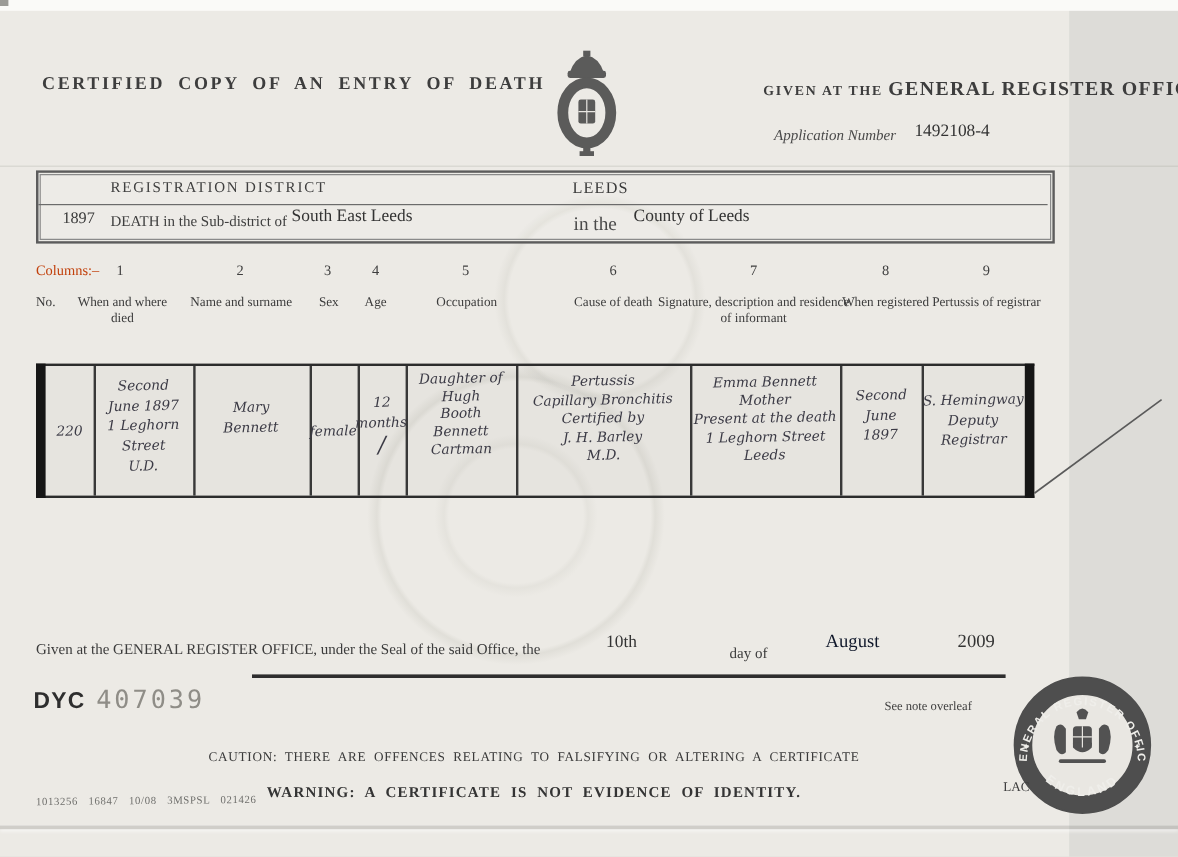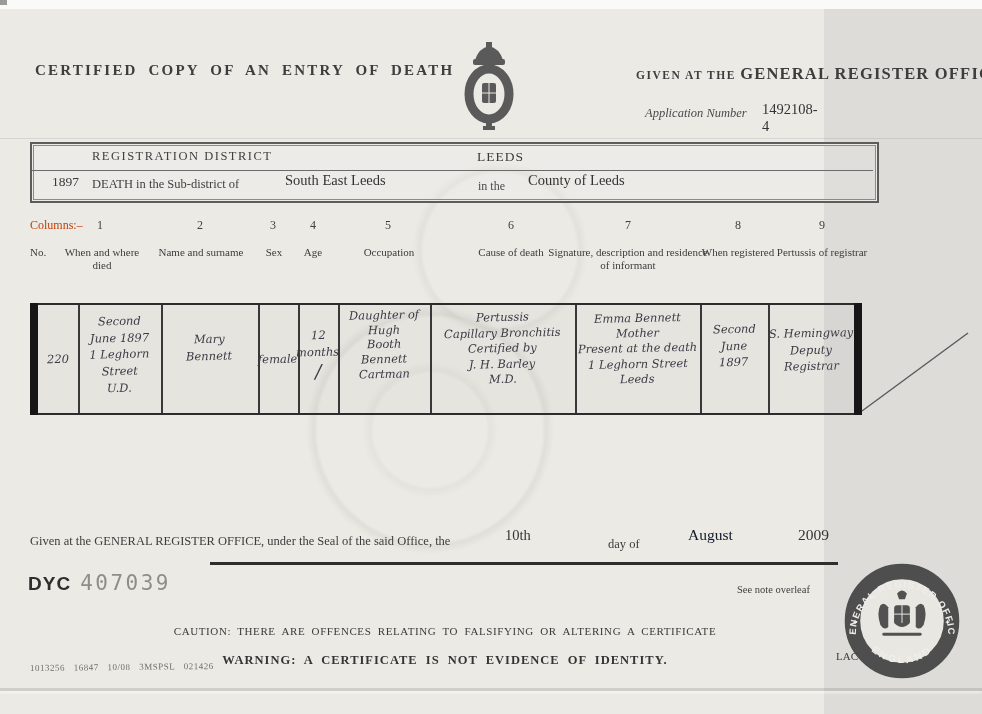--- a/index.html
+++ b/index.html
@@ -1,18 +1,18 @@
 <!DOCTYPE html>
 <html><head>
 <meta charset="utf-8">
 <style>
   html,body{margin:0;padding:0;}
   body{width:982px;height:714px;overflow:hidden;background:#dddcd8;}
   .page{
-    position:relative;width:824px;height:714px;
+    position:relative;width:891px;height:714px;
     background:#eceae5;
     font-family:"Liberation Serif",serif;
     color:#3a3a3a;
   }
   .abs{position:absolute;}
 
   
   .title-left{left:35px;top:62px;font-size:15px;font-weight:bold;letter-spacing:2.2px;word-spacing:5px;color:#3d3d3d;}
   .given-at{left:636px;top:64px;white-space:nowrap;color:#3d3d3d;}
   .given-at .small{font-size:11.5px;font-weight:bold;letter-spacing:1.5px;}
@@ -20,22 +20,22 @@
   .app-label{left:645px;top:106px;font-size:12.5px;font-style:italic;color:#4a4a4a;}
   .app-value{left:762px;top:101px;font-size:14.5px;color:#333;}
 
   
   .district-box{left:30px;top:142px;width:845px;height:57px;border:2px solid #5c5c5c;box-shadow:inset 0 0 0 1px #ecebe6, inset 0 0 0 2px #8a8a8a;background:rgba(255,255,255,0.08);}
   .district-divider{left:32px;top:170px;width:841px;height:1px;background:#6b6b6b;}
   .reg-dist-label{left:92px;top:149px;font-size:12.5px;letter-spacing:1.5px;color:#3f3f3f;}
   .reg-dist-value{left:477px;top:149px;font-size:13.5px;letter-spacing:1px;color:#3a3a3a;}
   .year-1897{left:52px;top:174px;font-size:13.5px;color:#3a3a3a;}
   .subdist-label{left:92px;top:177px;font-size:12.5px;color:#3f3f3f;}
-  .subdist-value{left:243px;top:172px;font-size:14.5px;color:#333;margin-left:42px;}
-  .inthe-label{left:478px;top:179px;font-size:12px;color:#4a4a4a;}
+  .subdist-value{left:243px;top:172px;font-size:14.5px;color:#333;}
+  .inthe-label{left:478px;top:179px;font-size:16px;color:#4a4a4a;}
   .county-value{left:528px;top:172px;font-size:14.5px;color:#333;}
 
   
   .columns-label{left:30px;top:218px;font-size:12px;color:#c2410c;}
   .col-num{top:218px;width:24px;text-align:center;font-size:12px;color:#3e3e3e;}
   .col-head{top:246px;text-align:center;font-size:11px;line-height:1.2;color:#3c3c3c;}
   .col-head.left{text-align:left;}
 
   
   .entry-table{left:30px;top:303px;width:832px;height:108px;border-top:2px solid #2c2c2c;border-bottom:2px solid #2c2c2c;background:rgba(120,118,110,0.05);}

